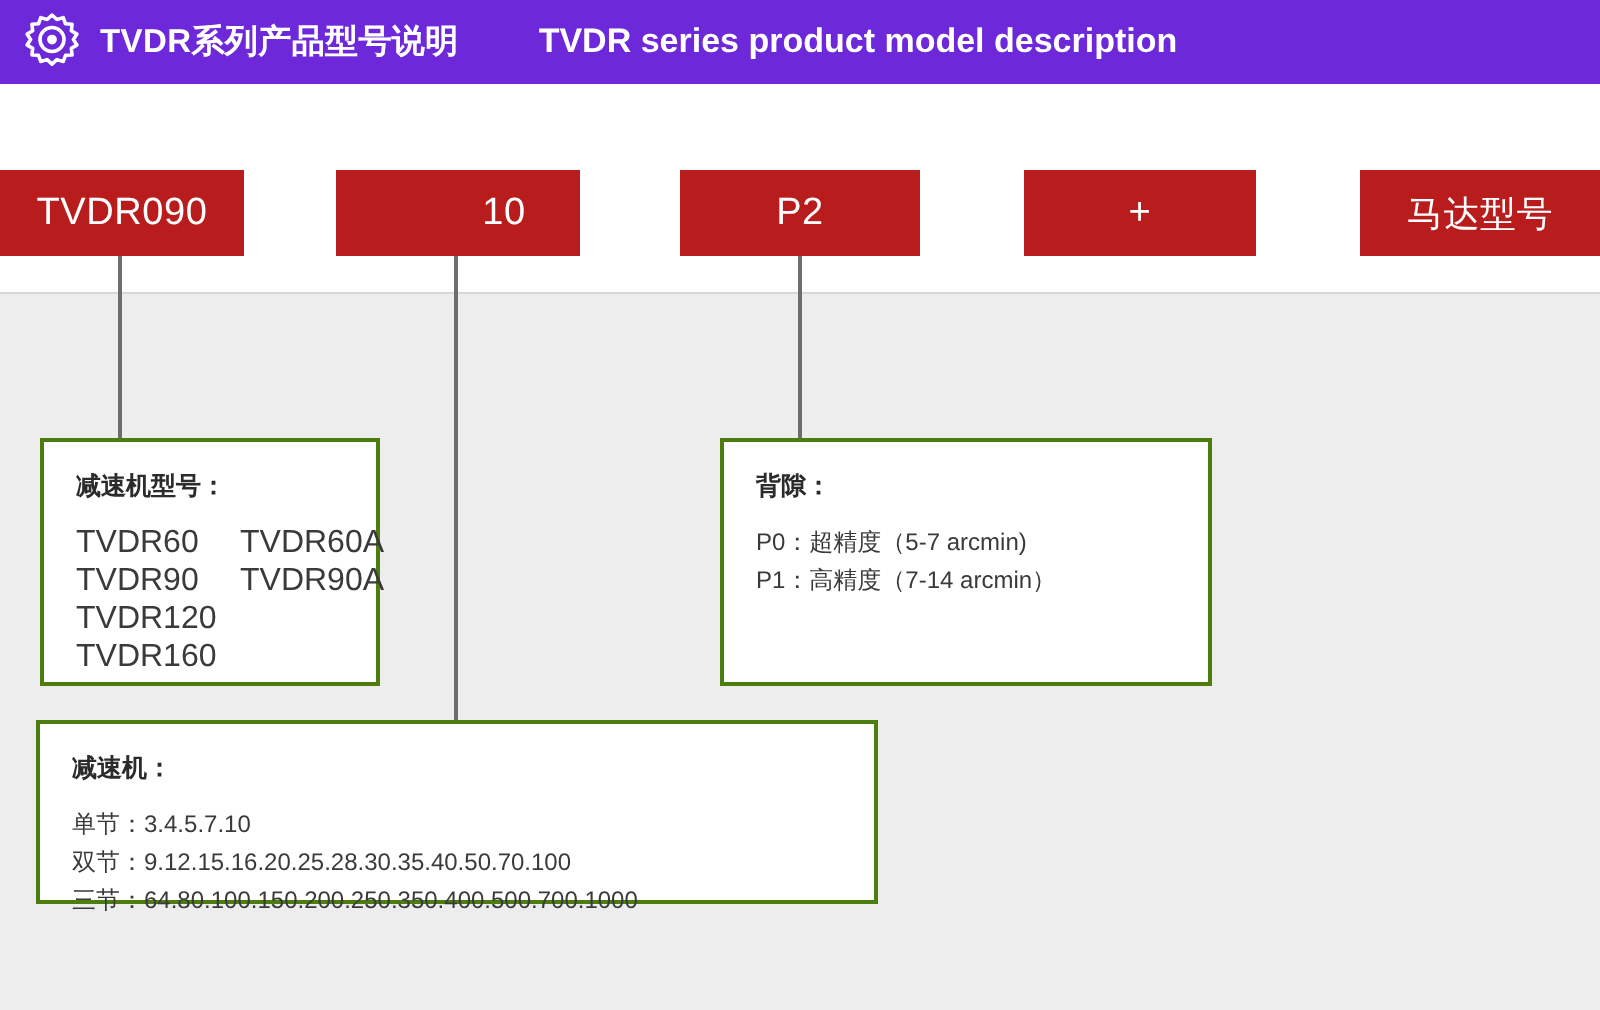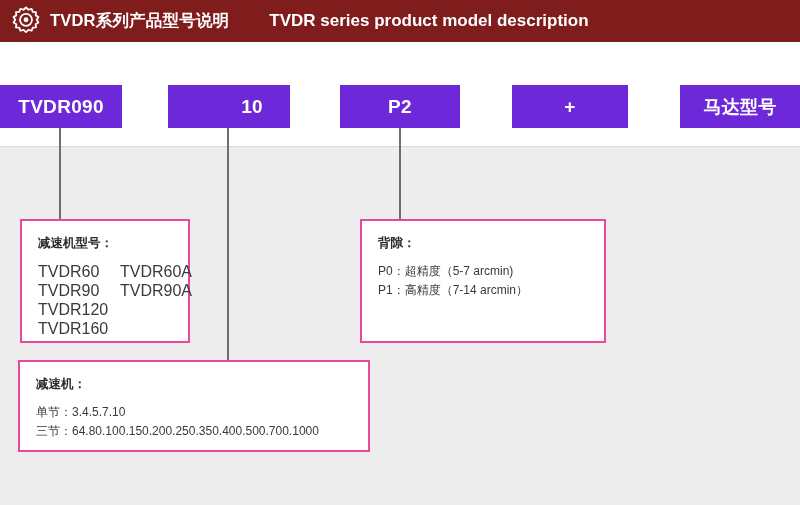--- a/index.html
+++ b/index.html
@@ -14,21 +14,21 @@
     overflow: hidden;
     position: relative;
   }
 
   
   #header-bar {
     position: absolute;
     left: 0; top: 0;
     width: 800px;
     height: 42px;
-    background: #7f1d1d;
+    background: #6d28d9;
     display: flex;
     align-items: center;
   }
   #gear-icon {
     width: 30px;
     height: 30px;
     margin-left: 11px;
     margin-right: 9px;
     flex: 0 0 auto;
     display: block;
@@ -52,24 +52,24 @@
   #chip-row {
     position: absolute;
     left: 0; top: 85px;
     width: 800px;
     height: 43px;
   }
   .chip {
     position: absolute;
     top: 0;
     height: 43px;
-    background: #6d28d9;
+    background: #b91c1c;
     color: #ffffff;
     font-size: 19px;
-    font-weight: bold;
+    font-weight: normal;
     display: flex;
     align-items: center;
     justify-content: center;
     letter-spacing: 0.3px;
     box-sizing: border-box;
   }
   .chip.cn { font-size: 18px; }
   .chip-0 { left: 0px;   width: 122px; }
   .chip-1 { left: 168px; width: 122px; padding-left: 46px; }
   .chip-2 { left: 340px; width: 120px; }
@@ -94,27 +94,27 @@
     background: #6e6e6e;
   }
   #connector-model   { left: 59px;  top: 128px; height: 92px; }
   #connector-ratio   { left: 227px; top: 128px; height: 232px; }
   #connector-backlash{ left: 399px; top: 128px; height: 92px; }
 
   
   .info-box {
     position: absolute;
     background: #ffffff;
-    border: 2px solid #ec4899;
+    border: 2px solid #4d7c0f;
     box-sizing: border-box;
     padding: 14px 16px 12px 16px;
   }
   #box-model    { left: 20px;  top: 219px; width: 170px; height: 124px; }
   #box-backlash { left: 360px; top: 219px; width: 246px; height: 124px; }
-  #box-ratio    { left: 18px;  top: 360px; width: 352px; height: 92px; }
+  #box-ratio    { left: 18px;  top: 360px; width: 421px; height: 92px; }
 
   .box-title {
     font-size: 12.5px;
     font-weight: bold;
     color: #2b2b2b;
     margin: 0 0 10px 0;
     white-space: nowrap;
   }
   .box-line {
     font-size: 12px;
@@ -177,14 +177,15 @@
 
 <div class="info-box" id="box-backlash">
   <div class="box-title">背隙：</div>
   <div class="box-line">P0：超精度（5-7 arcmin)</div>
   <div class="box-line">P1：高精度（7-14 arcmin）</div>
 </div>
 
 <div class="info-box" id="box-ratio">
   <div class="box-title">减速机：</div>
   <div class="box-line">单节：3.4.5.7.10</div>
+  <div class="box-line">双节：9.12.15.16.20.25.28.30.35.40.50.70.100</div>
   <div class="box-line">三节：64.80.100.150.200.250.350.400.500.700.1000</div>
 </div>
 
 </body></html>

